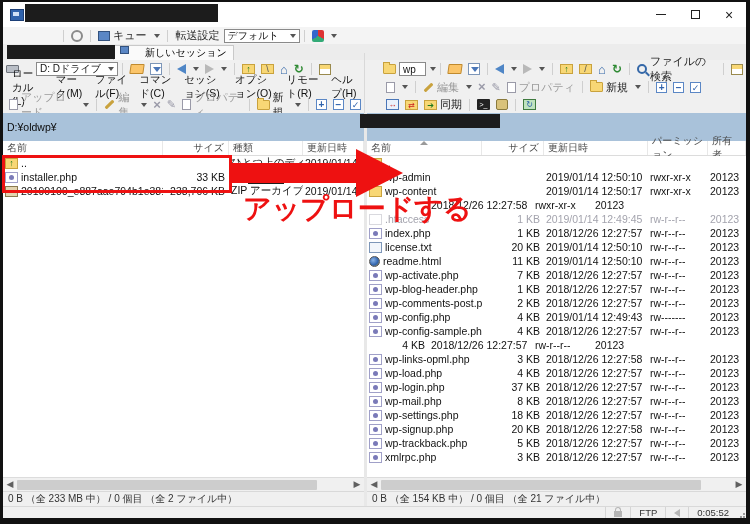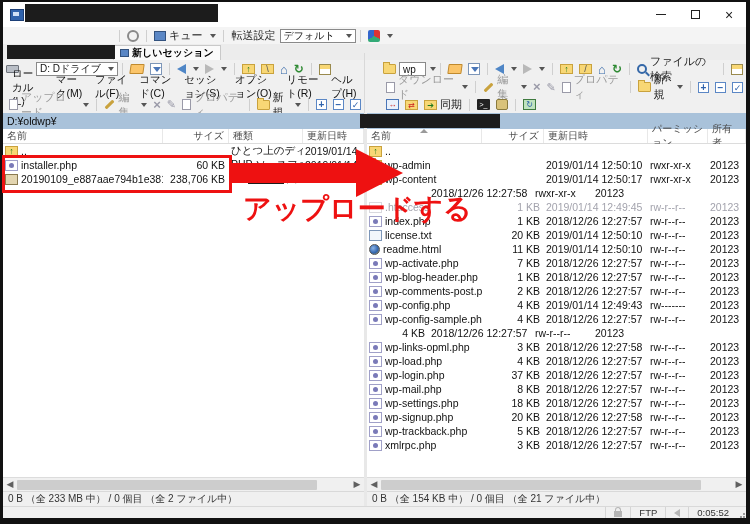--- a/index.html
+++ b/index.html
@@ -12,32 +12,32 @@
   
   .titlebar { top:0; height:25px; background:#fff; padding-left:7px; }
   .title-text { font-size:11px; color:#222; margin-left:6px; }
   .win-btns { margin-left:auto; display:flex; height:100%; }
   .win-btn { width:34px; height:100%; display:flex; align-items:center; justify-content:center; color:#222; font-size:12px; }
   .glyph-min { width:10px; height:1px; background:#222; display:inline-block; }
   .glyph-max { width:9px; height:9px; border:1px solid #222; display:inline-block; }
   .glyph-close { font-size:14px; line-height:1; }
 
   
-  .maintoolbar { top:25px; height:17px; background:#f4f4f4; padding-left:112px; }
+  .maintoolbar { top:25px; height:17px; background:#f4f4f4; padding-left:56px; }
   .tb-label { color:#222; margin:0 4px; }
   .combo { background:#fff; border:1px solid #8a8a8a; height:14px; display:flex; align-items:center; padding:0 3px; font-size:10px; color:#111; }
   .caret { width:0; height:0; border-left:3px solid transparent; border-right:3px solid transparent; border-top:4px solid #555; display:inline-block; margin-left:4px; }
   .sep { width:1px; height:12px; background:#cfcfcf; margin:0 4px; flex:none; }
   .tbtn { display:flex; align-items:center; gap:3px; padding:1px 3px; color:#222; }
   .tbtn.disabled { color:#9a9a9a; }
   .icn { display:inline-block; flex:none; }
 
   
   .tabbar { top:42px; height:16px; background:#ececec; align-items:flex-end; }
-  .tab { height:15px; background:#fafafa; border:1px solid #c9c9c9; border-bottom:none; display:flex; align-items:center; padding:0 6px; font-size:10px; gap:3px;font-weight:bold; }
+  .tab { height:15px; background:#fafafa; border:1px solid #c9c9c9; border-bottom:none; display:flex; align-items:flex-start; padding:0 6px; font-size:10px; gap:16px; }
   .tab-hidden { width:110px; background:transparent; border:none; }
 
   
   .trow { display:flex; align-items:center; }
   .trow-l { width:361px; flex:none; display:flex; align-items:center; padding-left:3px; }
   .trow-r { flex:1; display:flex; align-items:center; border-left:1px solid #d9d9d9; padding-left:18px; }
   .row1 { top:58px; height:18px; } .row2 { top:76px; height:18px; } .row3 { top:94px; height:17px; }
   .menuitem { padding:0 6px; color:#111; font-size:10.5px; }
 
   
@@ -74,21 +74,21 @@
   .i-console { width:13px; height:11px; background:#222; color:#fff; font-size:7px; line-height:11px; text-align:center; border-radius:1px; }
   .i-command { width:12px; height:11px; background:#d9c27a; border:1px solid #8a7a3d; border-radius:2px; }
   .i-bgtransfer { width:13px; height:11px; background:#bfe3bf; border:1px solid #3f7a3f; color:#2f62ac; font-size:8px; line-height:10px; text-align:center; }
 
   
   .panels { position:absolute; top:111px; left:0; width:743px; height:393px; display:flex; }
   .panel { display:flex; flex-direction:column; background:#fff; }
   .panel-l { width:361px; flex:none; }
   .splitter { width:3px; background:#e8e8e8; flex:none; }
   .panel-r { flex:1; }
-  .pathbar { height:16px; background:#a9c2da; display:flex; align-items:center; padding:0 4px; font-size:10.5px; color:#0a0a0a; flex:none; }
+  .pathbar { height:28px; background:#a9c2da; display:flex; align-items:center; padding:0 4px; font-size:10.5px; color:#0a0a0a; flex:none; }
   .listheader { height:15px; background:#fff; border-bottom:1px solid #dcdcdc; display:flex; align-items:stretch; font-size:10px; color:#4a4a4a; flex:none; position:relative; }
   .hcell { display:flex; align-items:center; border-right:1px solid #e8e8e8; padding:0 4px; position:relative; }
   .sortcaret { position:absolute; top:0; left:50%; margin-left:-4px; width:0; height:0; border-left:4px solid transparent; border-right:4px solid transparent; border-bottom:4px solid #9a9a9a; }
   .filelist { flex:1; overflow:hidden; background:#fff; position:relative; }
   .frow { height:14px; display:flex; align-items:center; font-size:10.5px; color:#111; }
   .frow.hidden-file { color:#a3a3ad; }
   .cell { display:flex; align-items:center; height:100%; overflow:hidden; white-space:nowrap; padding:0 4px 0 2px; }
   .num { justify-content:flex-end; }
   
   .lc0 { width:160px; } .lc1 { width:66px; } .lc2 { width:74px; } .lc3 { flex:1; }
@@ -278,21 +278,20 @@
           <span class="menuitem">ファイル(F)</span>
           <span class="menuitem">コマンド(C)</span>
           <span class="menuitem">セッション(S)</span>
           <span class="menuitem">オプション(O)</span>
           <span class="menuitem">リモート(R)</span>
           <span class="menuitem">ヘルプ(H)</span>
         </div>
       <div class="trow-r">
         <span class="tbtn disabled">
           <span class="icn i-props"></span>
-          <span>ダウンロード</span>
           <span class="caret"></span>
         </span>
         <span class="sep"></span>
         <span class="tbtn disabled">
           <span class="icn i-pencil"></span>
           <span>編集</span>
           <span class="caret"></span>
         </span>
         <span class="tbtn disabled">
             <span class="icn i-x">×</span>
@@ -422,21 +421,21 @@
               <span class="cell lc3">
                 <span>2019/01/14</span>
               </span>
             </div>
             <div class="frow">
               <span class="cell lc0">
                 <span class="fic fic-php"></span>
                 <span>installer.php</span>
               </span>
               <span class="cell lc1 num">
-                <span>60 KB</span>
+                <span>33 KB</span>
               </span>
               <span class="cell lc2">
                 <span>PHP ソースファイル</span>
               </span>
               <span class="cell lc3">
                 <span>2019/01/14</span>
               </span>
             </div>
             <div class="frow">
               <span class="cell lc0">

